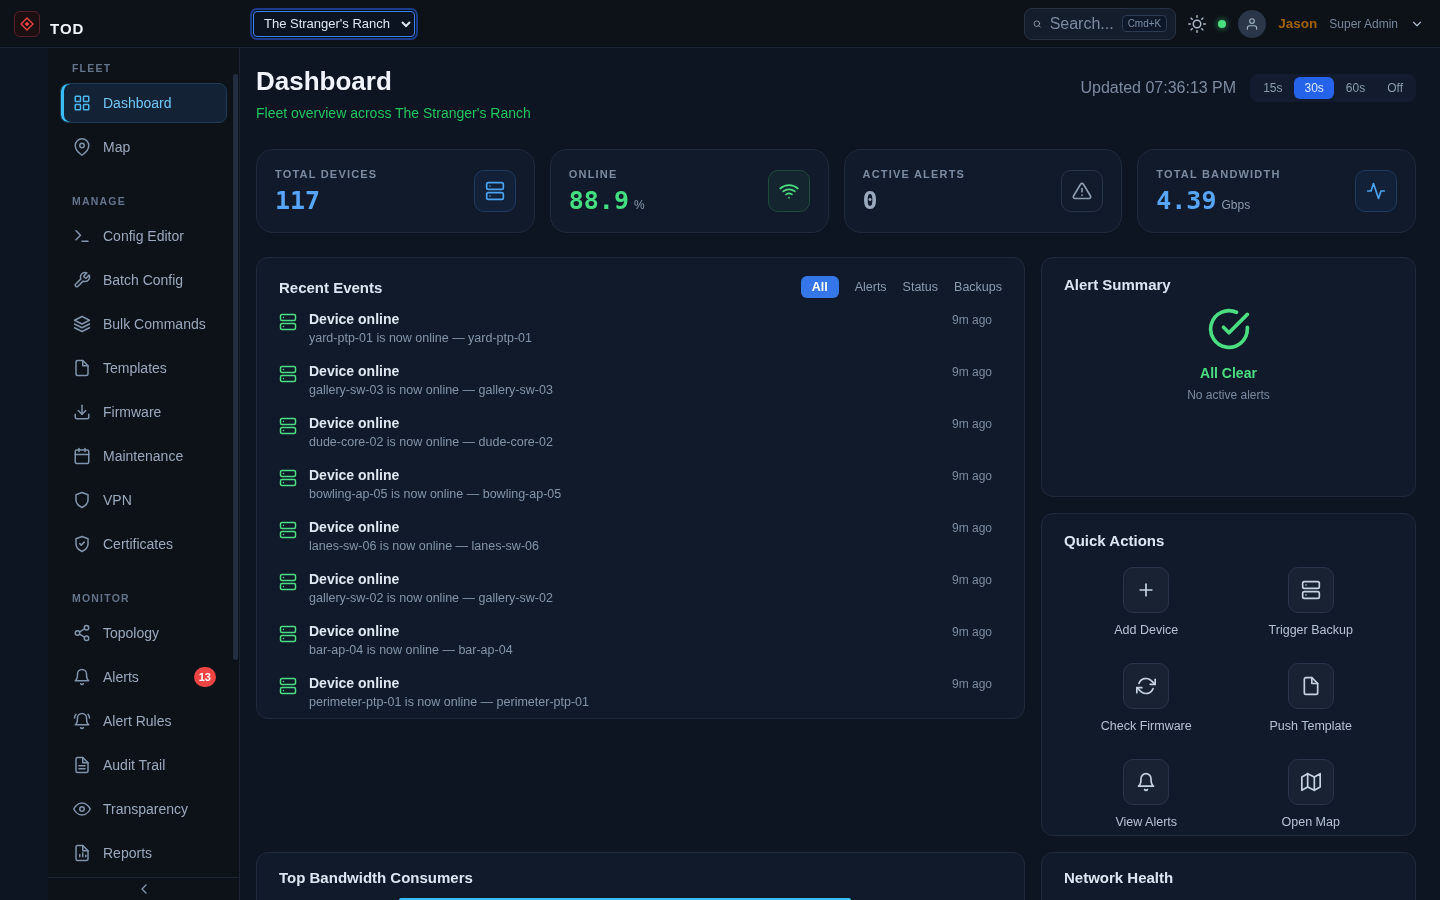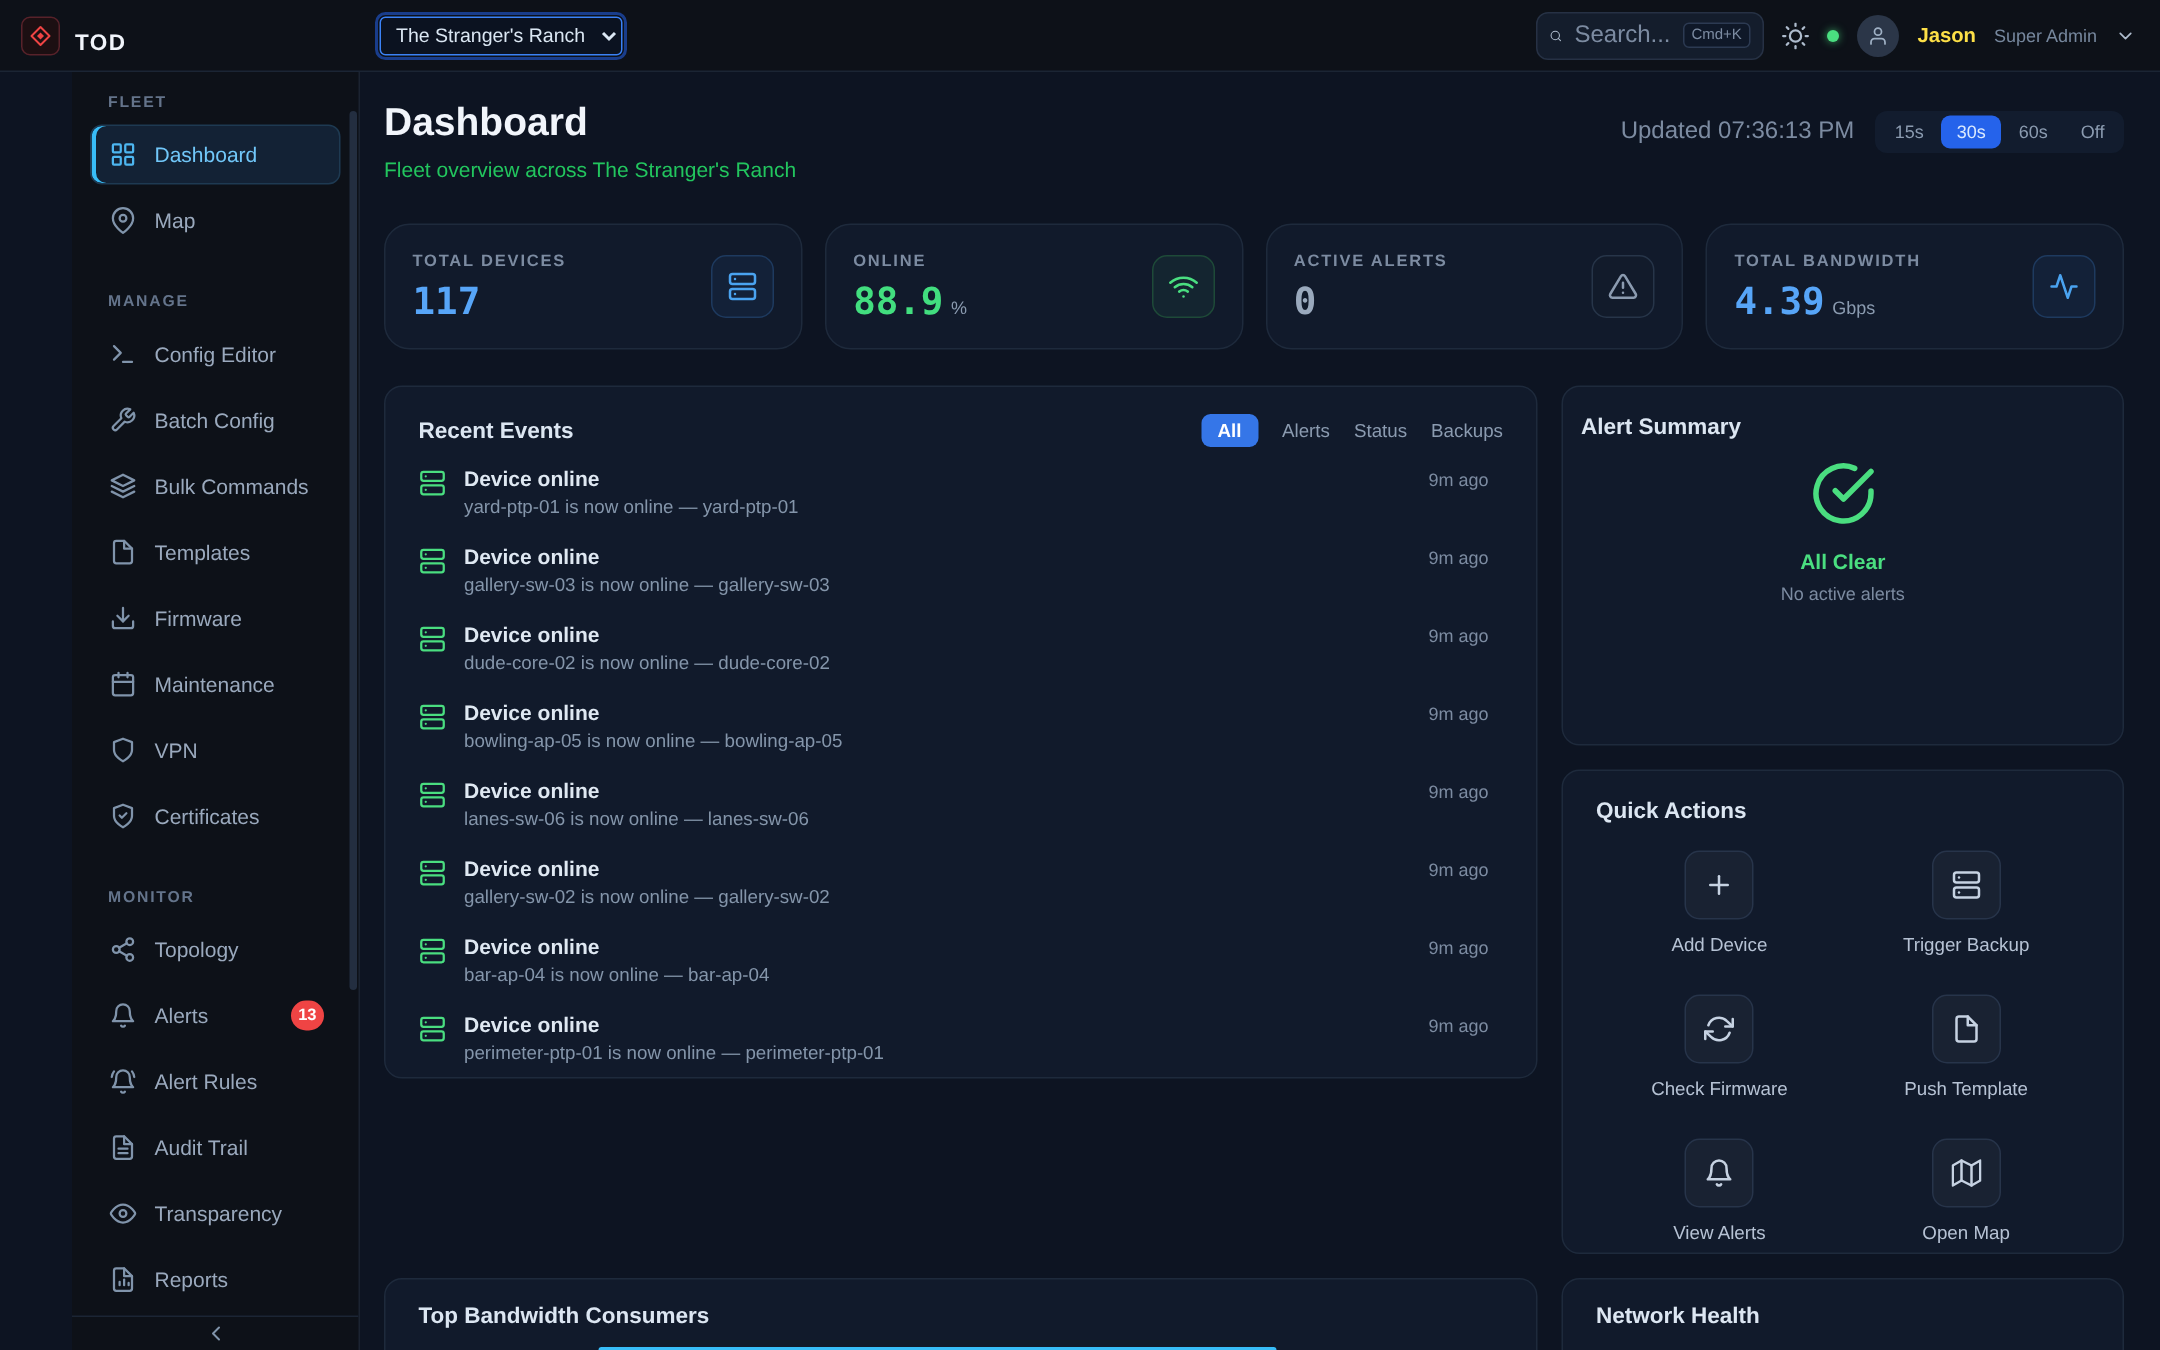--- a/index.html
+++ b/index.html
@@ -19,21 +19,21 @@
   .searchbox { display:flex; align-items:center; gap:8px; height:32px; width:152px; background:#141d2c; border:1px solid #263144; border-radius:8px; padding:0 8px; cursor:text; }
   .searchbox input { background:transparent; border:none; outline:none; color:#cbd5e1; font-size:16px; width:64px; font-family:inherit; }
   .searchbox input::placeholder { color:#7c8ba1; }
   .kbd { font-size:10px; color:#7c8ba1; border:1px solid #2c3a52; background:#0f1828; border-radius:4px; padding:2px 5px; white-space:nowrap; }
   .icon { display:inline-flex; align-items:center; justify-content:center; }
   .icon svg { width:100%; height:100%; }
   .s14{width:14px;height:14px;} .s16{width:16px;height:16px;} .s18{width:18px;height:18px;} .s20{width:20px;height:20px;} .s44{width:44px;height:44px;}
   .dim { color:#aebccd; cursor:pointer; }
   .status-dot { width:8px; height:8px; border-radius:50%; background:#4ade80; box-shadow:0 0 6px rgba(74,222,128,.7); }
   .avatar { width:28px; height:28px; border-radius:50%; background:#2b3648; display:flex; align-items:center; justify-content:center; color:#9fb0c4; cursor:pointer; }
-  .user-name { font-size:13.5px; font-weight:600; color:#fde047; }
+  .user-name { font-size:13.5px; font-weight:600; color:#a16207; }
   .user-role { font-size:12px; color:#76879d;text-align:right; }
 
   
   .sidebar { background:#0d1118; border-right:1px solid #1b2330; position:relative; display:flex; flex-direction:column; padding:14px 12px 0; overflow:hidden;margin-left:48px; }
   .nav-label { font-size:10.5px; letter-spacing:1.2px; color:#64748b; font-weight:700; margin:0 0 9px 12px; }
   .nav-label.gap { margin-top:24px; }
   .nav-item { display:flex; align-items:center; gap:12px; height:40px; padding:0 10px 0 12px; margin-bottom:4px; border-radius:8px; color:#9aa9bd; font-size:14px; cursor:pointer; border:1px solid transparent; }
   .nav-item .icon { color:#8094ab; }
   .nav-item.active { background:#132235; border-color:#1e3a52; color:#71c7f9; box-shadow:inset 3px 0 0 #38bdf8; }
   .nav-item.active .icon { color:#4db6f0; }
@@ -76,21 +76,21 @@
   .event-list::-webkit-scrollbar { width:6px; }
   .event-list::-webkit-scrollbar-track { background:#131c2b; border-radius:3px; }
   .event-list::-webkit-scrollbar-thumb { background:#2c3a4f; border-radius:3px; }
   .event-row { display:flex; align-items:flex-start; gap:12px; padding:9px 0; cursor:pointer; }
   .event-row .icon { color:#4ade80; margin-top:2px; }
   .event-title { font-size:14px; font-weight:600; color:#dfe8f2; }
   .event-detail { font-size:12.5px; color:#8495aa; margin-top:4px; }
   .event-time { margin-left:auto; font-size:12px; color:#7c8ba1; padding-top:2px; white-space:nowrap; }
 
   .right-col { display:flex; flex-direction:column; gap:16px; }
-  .alert-summary { height:240px; padding:18px 12px; }
+  .alert-summary { height:240px; padding:18px 22px; }
   .as-body { text-align:center; margin-top:14px; }
   .as-body .icon { color:#4ade80; }
   .as-status { color:#4ade80; font-size:14px; font-weight:700; margin-top:10px; }
   .as-detail { color:#7c8ba1; font-size:12px; margin-top:7px; }
 
   .quick-actions { height:323px; padding:18px 22px; overflow:hidden; }
   .qa-grid { display:grid; grid-template-columns:1fr 1fr; row-gap:26px; margin-top:18px; }
   .qa-item { display:flex; flex-direction:column; align-items:center; gap:10px; cursor:pointer; }
   .qa-btn { width:46px; height:46px; border-radius:10px; background:#192232; border:1px solid #27344a; display:flex; align-items:center; justify-content:center; color:#c6d2e2; }
   .qa-label { font-size:12.5px; color:#b6c2d4; }

